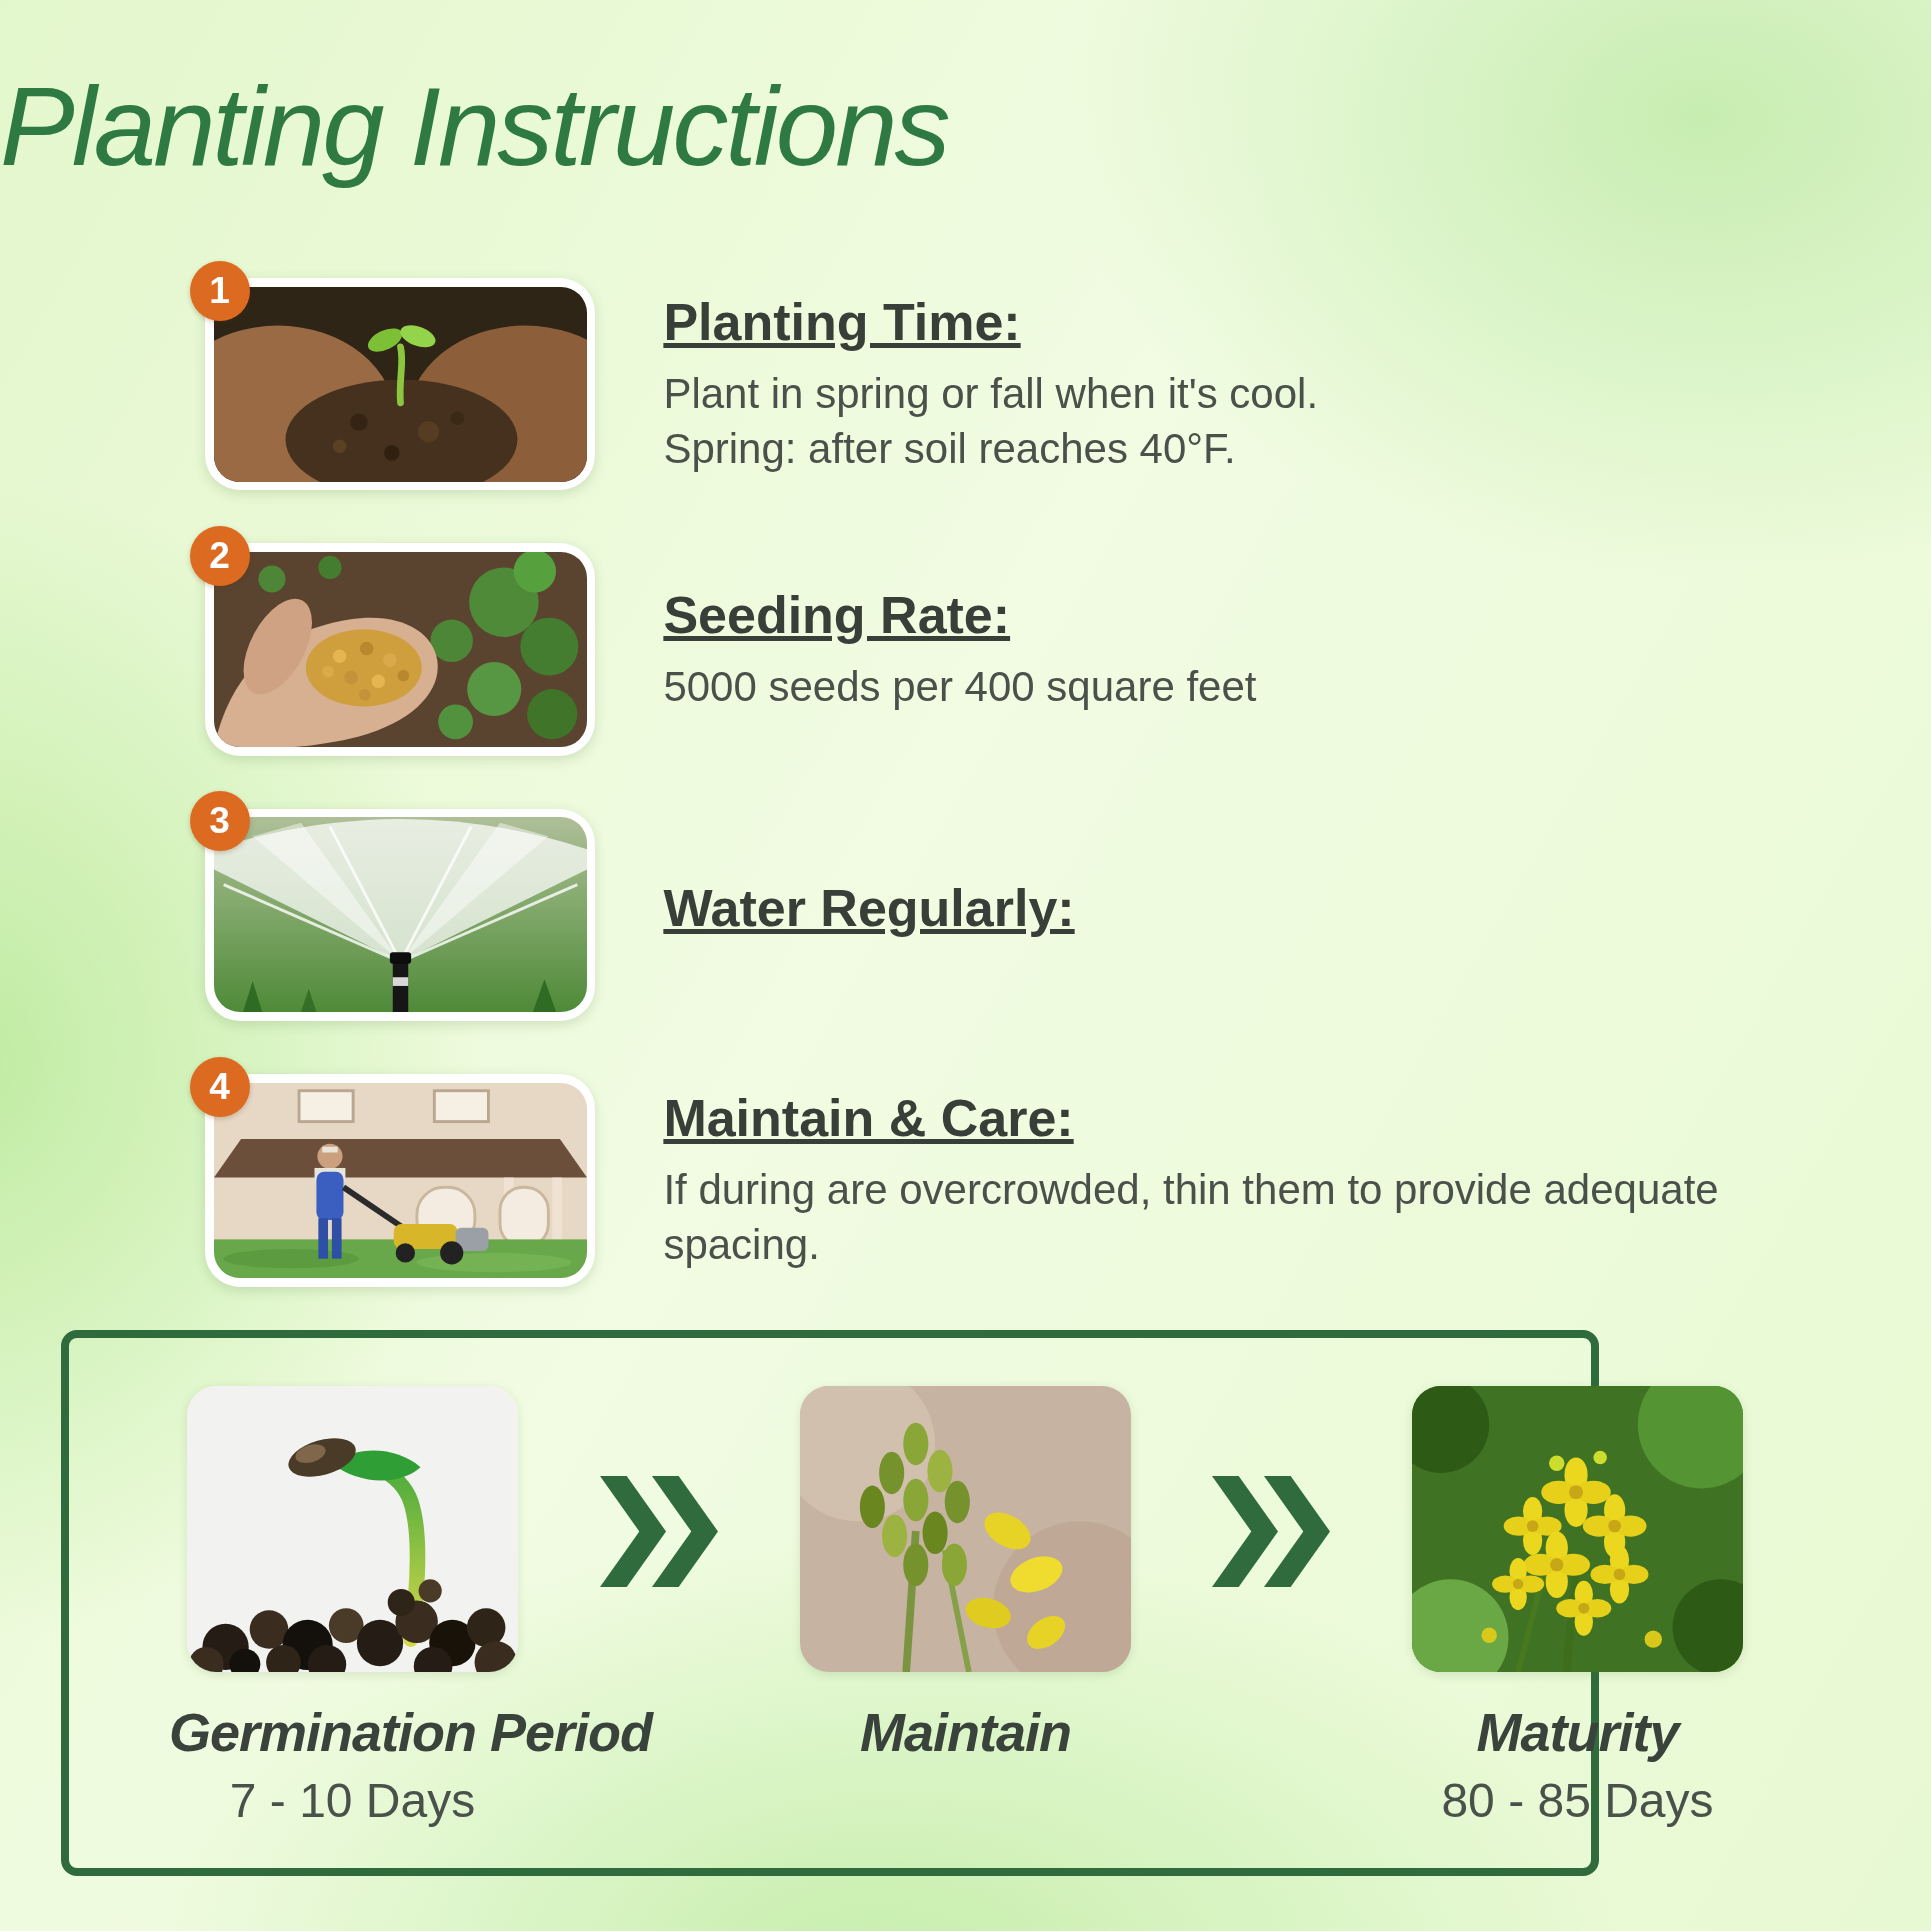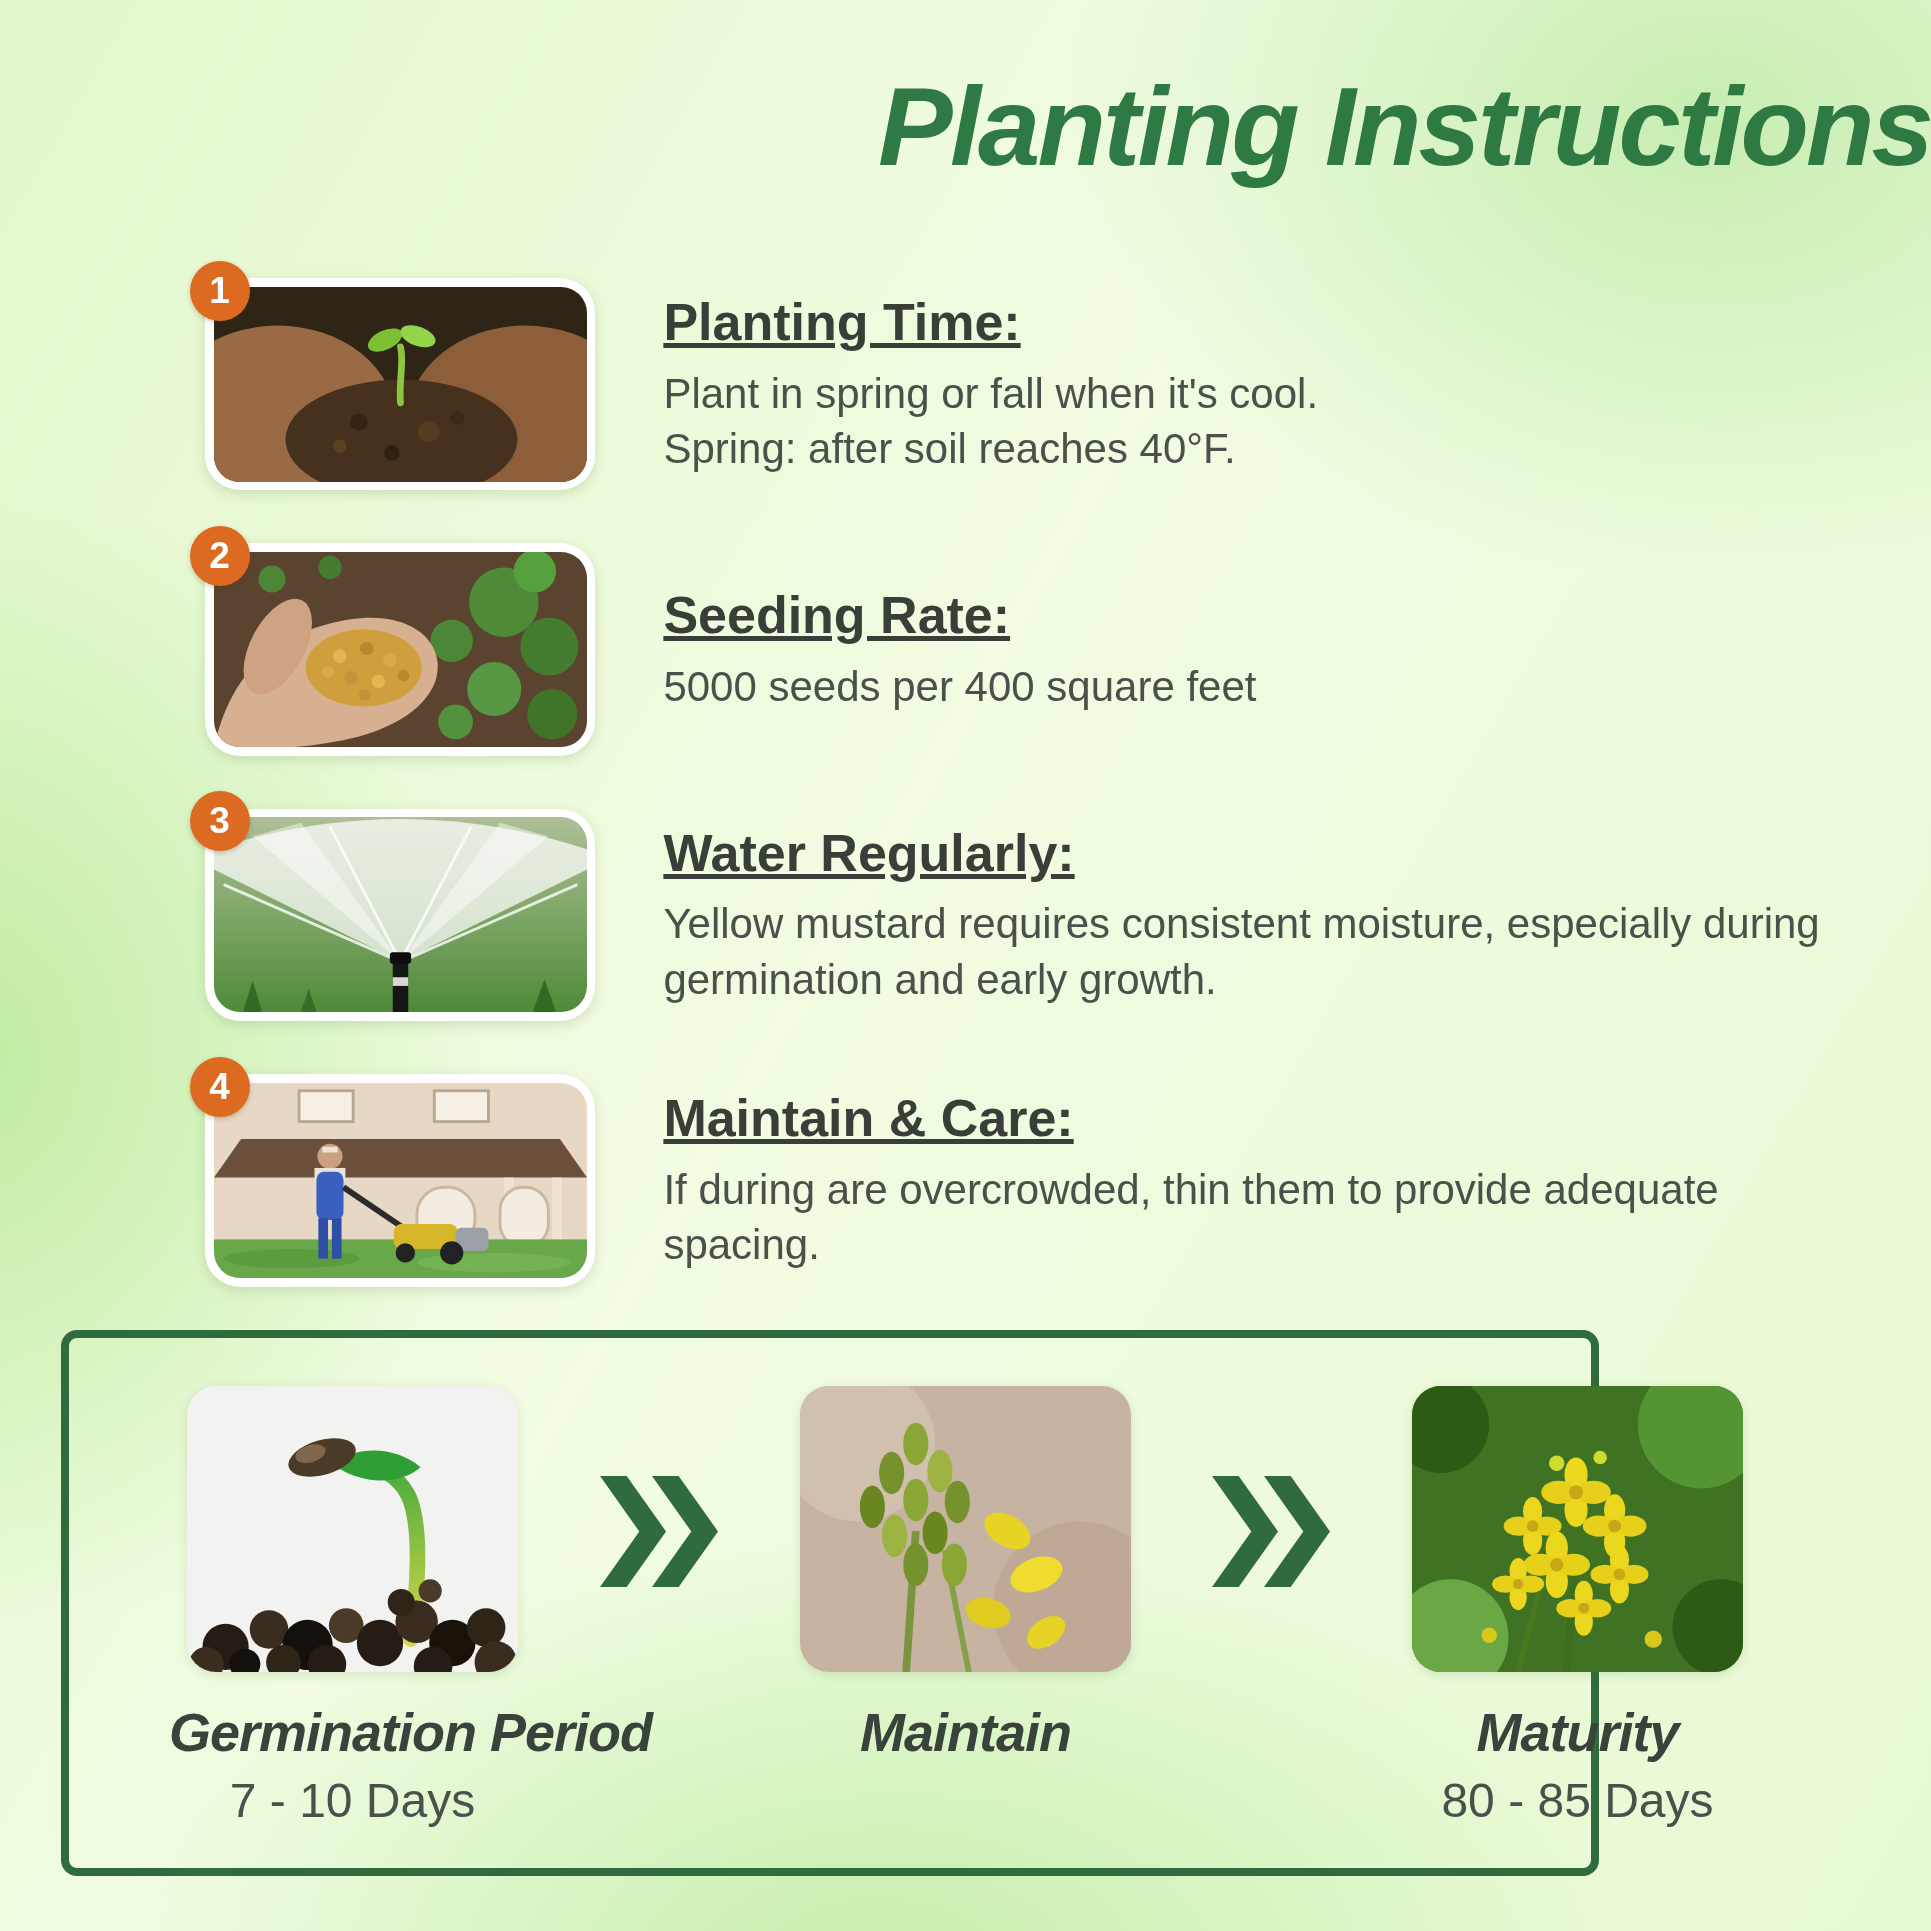--- a/index.html
+++ b/index.html
@@ -7,21 +7,21 @@
   .canvas{
     position:relative;width:1931px;height:1931px;overflow:hidden;
     background:
       radial-gradient(1062px 772px at 88% 6%, rgba(140,215,110,0.40), rgba(140,215,110,0) 60%),
       radial-gradient(869px 966px at -2% 55%, rgba(150,222,110,0.50), rgba(150,222,110,0) 60%),
       radial-gradient(1159px 676px at 45% 102%, rgba(150,222,115,0.45), rgba(150,222,115,0) 65%),
       linear-gradient(120deg,#e3f7cc,#f1fce2 45%,#e7f9d2);
   }
   .title{
     position:absolute;top:62px;left:0;right:0;margin:0;
-    text-align:right;font-size:112px;font-weight:700;font-style:italic;
+    text-align:left;font-size:112px;font-weight:400;font-style:italic;
     letter-spacing:-2.9px;color:var(--title-green,#2e7a42);
   }
   .steps{position:absolute;left:205px;top:278px;}
   .step-row{display:flex;align-items:center;margin-bottom:53px;}
   .photo-frame{
     position:relative;flex:0 0 auto;background:#ffffff;padding:8.7px;
     border-radius:35px;box-shadow:0 3.9px 11.6px rgba(70,110,50,0.18);
   }
   .photo{display:block;width:373px;height:195px;border-radius:26px;}
   .badge{
@@ -144,23 +144,20 @@
           <rect x="185" y="146" width="16" height="56" fill="#161616"></rect>
           <rect x="182" y="140" width="22" height="12" rx="3" fill="#0d0d0d"></rect>
           <rect x="185" y="166" width="16" height="9" fill="#d8d8d8"></rect>
           <path d="M30 202 L40 170 L50 202 Z" fill="#2f6b22"></path>
           <path d="M330 202 L342 168 L354 202 Z" fill="#2f6b22"></path>
           <path d="M90 202 L98 178 L106 202 Z" fill="#356f27"></path>
         </svg>
       </div>
       <div class="step-text">
         <div class="step-heading">Water Regularly:</div>
-        <div class="step-body">
-          <span>Yellow mustard requires consistent moisture, especially during germination and early growth.</span>
-        </div>
       </div>
     </div>
 
     <div class="step-row">
       <div class="photo-frame">
         <span class="badge">4</span>
         <svg class="photo" viewBox="0 0 386 202" preserveAspectRatio="none">
           <rect width="386" height="202" fill="#e7d8c6"></rect>
           <rect x="88" y="8" width="56" height="32" fill="#f6efe4" stroke="#b9a78f" stroke-width="3"></rect>
           <rect x="228" y="8" width="56" height="32" fill="#f6efe4" stroke="#b9a78f" stroke-width="3"></rect>

